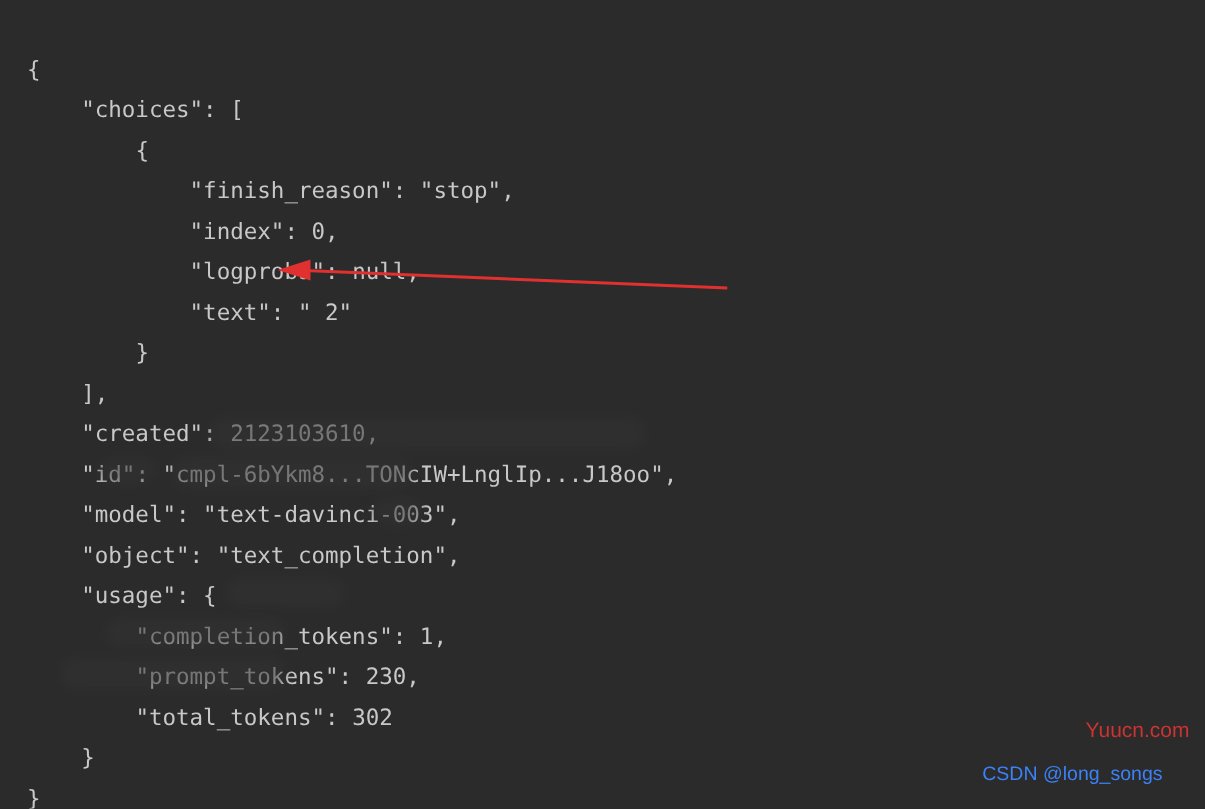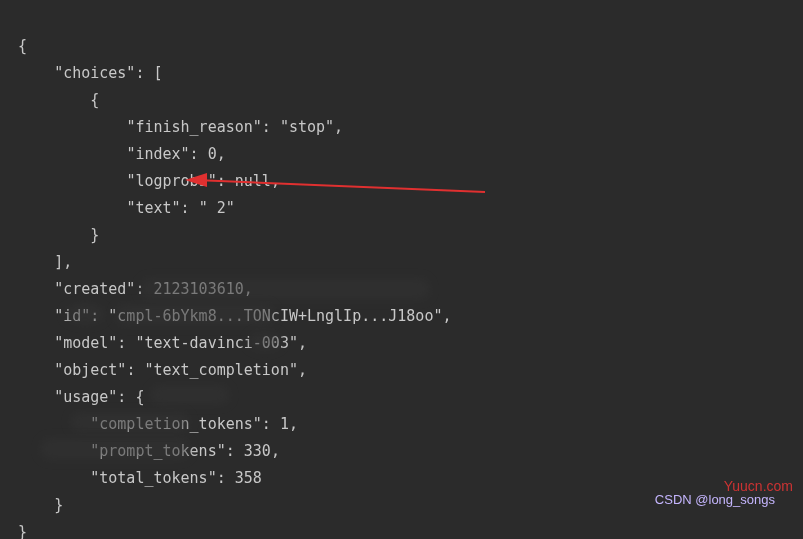--- a/index.html
+++ b/index.html
@@ -35,22 +35,22 @@
     position: absolute;
     right: 10px;
     bottom: 40px;
     color: #cc3333;
     font-family: Arial, sans-serif;
     font-size: 14px;
   }
   .watermark-bottom {
     position: absolute;
     right: 28px;
-    bottom: 28px;
-    color: #c4b5fd;
+    bottom: 12px;
+    color: #3b82f6;
     font-family: Arial, sans-serif;
     font-size: 13px;
   }
   .smudge {
     position: absolute;
     background: #333333;
     opacity: 0.55;
     border-radius: 50%;
     filter: blur(4px);
     pointer-events: none;
@@ -75,22 +75,22 @@
             <span class="key">"logprobs"</span><span class="punct">: </span><span class="null">null</span><span class="punct">,</span>
             <span class="key">"text"</span><span class="punct">: </span><span class="string">" 2"</span>
         <span class="punct">}</span>
     <span class="punct">],</span>
     <span class="key">"created"</span><span class="punct">: </span><span class="number">2123103610</span><span class="punct">,</span>
     <span class="key">"id"</span><span class="punct">: </span><span class="string">"cmpl-6bYkm8...TONcIW+LnglIp...J18oo"</span><span class="punct">,</span>
     <span class="key">"model"</span><span class="punct">: </span><span class="string">"text-davinci-003"</span><span class="punct">,</span>
     <span class="key">"object"</span><span class="punct">: </span><span class="string">"text_completion"</span><span class="punct">,</span>
     <span class="key">"usage"</span><span class="punct">: {</span>
         <span class="key">"completion_tokens"</span><span class="punct">: </span><span class="number">1</span><span class="punct">,</span>
-        <span class="key">"prompt_tokens"</span><span class="punct">: </span><span class="number">330</span><span class="punct">,</span>
-        <span class="key">"total_tokens"</span><span class="punct">: </span><span class="number">358</span>
+        <span class="key">"prompt_tokens"</span><span class="punct">: </span><span class="number">230</span><span class="punct">,</span>
+        <span class="key">"total_tokens"</span><span class="punct">: </span><span class="number">302</span>
     <span class="punct">}</span>
 <span class="punct">}</span>
 </div>
 
 <svg class="arrow-annotation" viewBox="0 0 300 30">
   <line x1="300" y1="22" x2="10" y2="10" stroke="#e03030" stroke-width="2"></line>
   <polygon points="0,10 22,3 22,17" fill="#e03030"></polygon>
 </svg>
 
 <div class="smudge sm1"></div>

